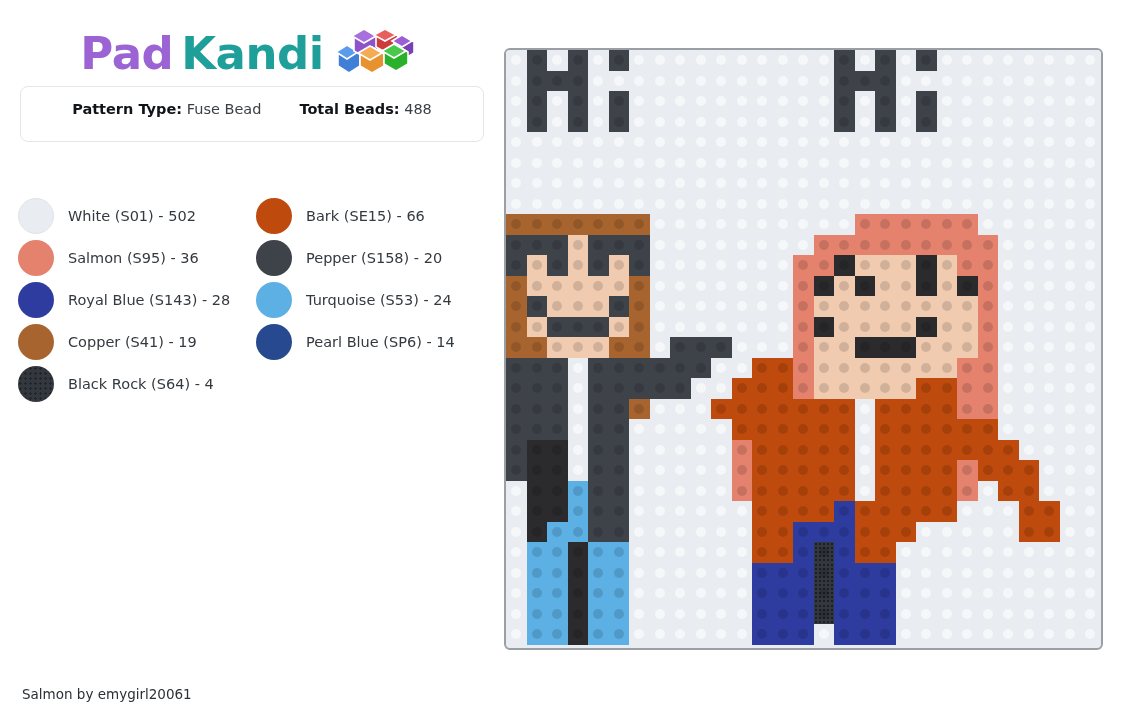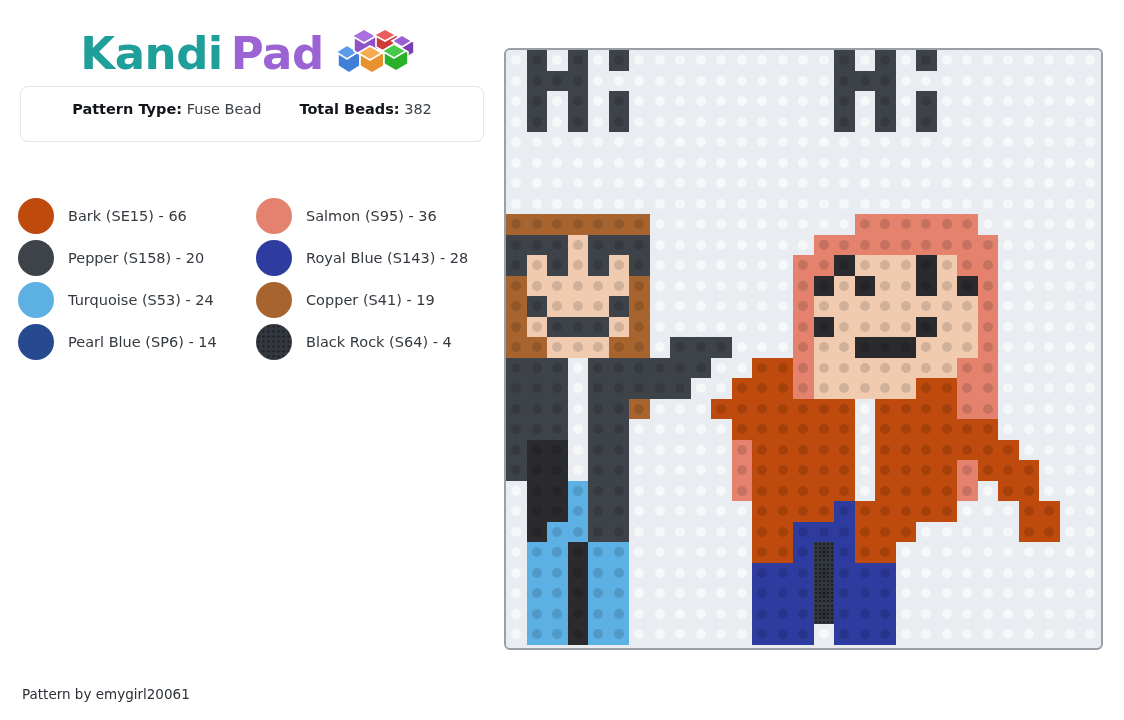--- a/index.html
+++ b/index.html
@@ -102,22 +102,22 @@
   }
 </style>
 </head>
 <body>
 
 <div id="root">
 
   <div id="left-panel">
 
     <div id="logo-row">
+      <span class="logo-text logo-pad">Pad</span>
       <span class="logo-text logo-kandi">Kandi</span>
-      <span class="logo-text logo-pad">Pad</span>
       <span class="logo-beads">
         <svg width="88" height="50" viewBox="0 0 88 50">
           <g stroke="#ffffff" stroke-width="1.6">
             <path d="M6 28 l11 -7 l11 7 l0 12 l-11 7 l-11 -7 z" fill="#3f7fd8"></path>
             <path d="M4 26 l11 -7 l11 7 l-11 7 z" fill="#5b9bec"></path>
             <path d="M22 12 l12 -7 l12 7 l0 13 l-12 7 l-12 -7 z" fill="#8e52c9"></path>
             <path d="M20 10 l12 -7 l12 7 l-12 7 z" fill="#a870dd"></path>
             <path d="M44 10 l11 -6 l11 6 l0 11 l-11 6 l-11 -6 z" fill="#cf3b3b"></path>
             <path d="M42 9 l11 -6 l11 6 l-11 6 z" fill="#e85d5d"></path>
             <path d="M62 16 l10 -6 l10 6 l0 11 l-10 6 l-10 -6 z" fill="#7a3fb5"></path>
@@ -132,26 +132,30 @@
     </div>
 
     <div id="info-card">
       <div class="meta-row">
         <div class="meta-item">
           <b>Pattern Type:</b>
           <span>Fuse Bead</span>
         </div>
         <div class="meta-item">
           <b>Total Beads:</b>
-          <span>382</span>
+          <span>488</span>
         </div>
       </div>
     </div>
 
     <div id="legend">
+        <div class="legend-item">
+          <div class="swatch" style="background: rgb(233, 237, 242); border: 1px solid rgb(223, 227, 232);"></div>
+          <div class="legend-label">White (S01) - 502</div>
+        </div>
         <div class="legend-item">
           <div class="swatch" style="background: rgb(191, 74, 13);"></div>
           <div class="legend-label">Bark (SE15) - 66</div>
         </div>
         <div class="legend-item">
           <div class="swatch" style="background: rgb(228, 130, 110);"></div>
           <div class="legend-label">Salmon (S95) - 36</div>
         </div>
         <div class="legend-item">
           <div class="swatch" style="background: rgb(62, 67, 74);"></div>
@@ -1020,16 +1024,16 @@
         <div class="bead w" style="background: rgb(233, 237, 242);"></div>
         <div class="bead w" style="background: rgb(233, 237, 242);"></div>
         <div class="bead w" style="background: rgb(233, 237, 242);"></div>
         <div class="bead w" style="background: rgb(233, 237, 242);"></div>
         <div class="bead w" style="background: rgb(233, 237, 242);"></div>
         <div class="bead w" style="background: rgb(233, 237, 242);"></div>
       </div>
   </div>
 
   <div id="footer">
-    <div id="footer-left">Pattern by emygirl20061</div>
+    <div id="footer-left">Salmon by emygirl20061</div>
   </div>
 
 </div>
 
 </body></html>

